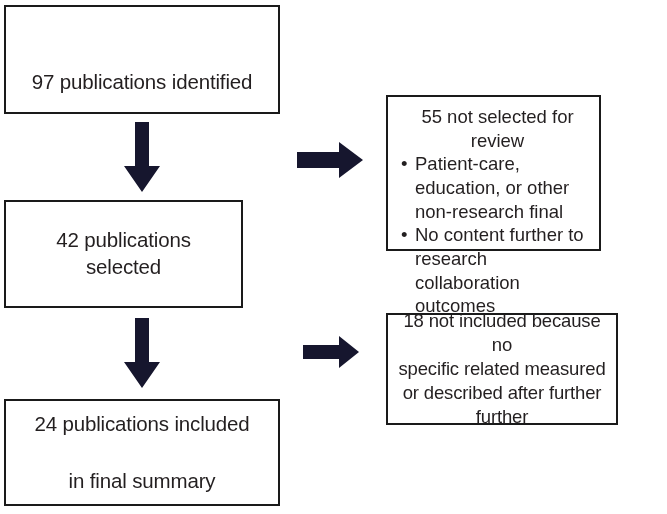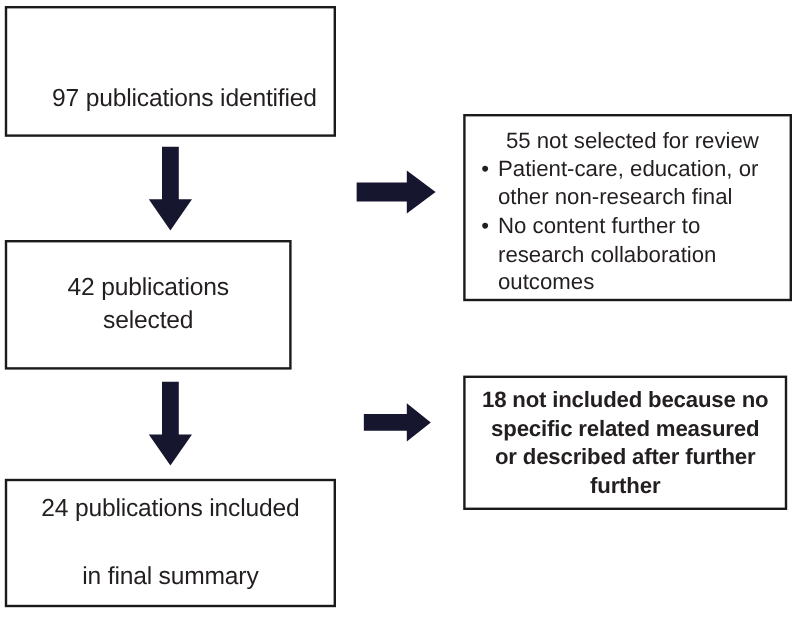--- a/index.html
+++ b/index.html
@@ -33,21 +33,21 @@
     letter-spacing: -0.15px;
   }
 
   
   #box-identified {
     left: 4px;  top: 5px;
     width: 276px; height: 109px;
     padding: 0 14px;
   }
   #box-identified .box-text {
-    text-align: right;
+    text-align: center;
     font-size: 20.5px;
     margin-top: 45px;
   }
 
   #box-selected {
     left: 4px;  top: 200px;
     width: 239px; height: 108px;
     padding: 0 14px;
   }
   #box-selected .box-text {
@@ -62,21 +62,21 @@
     gap: 30px;
   }
   #box-included .box-text {
     text-align: center;
     font-size: 20.5px;
   }
 
   
   #box-excluded-1 {
     left: 386px; top: 95px;
-    width: 274px; height: 156px;
+    width: 215px; height: 156px;
     padding: 8px 10px 8px 12px;
     justify-content: flex-start;
   }
   #box-excluded-1 .excl-head {
     text-align: center;
     font-size: 18.5px;
     line-height: 1.28;
     padding-left: 6px;
   }
   .bullet-list {
@@ -92,23 +92,22 @@
     text-align: left;
   }
   .bullet-dot {
     position: absolute;
     left: 1px;
     top: 0;
   }
 
   #box-excluded-2 {
     left: 386px; top: 313px;
-    width: 270px; height: 112px;
+    width: 232px; height: 112px;
     padding: 4px 10px;
-    font-weight: bold;
   }
   #box-excluded-2 .box-text {
     text-align: center;
     font-size: 18.5px;
     line-height: 1.30;
   }
 
   
   .arrow {
     position: absolute;

